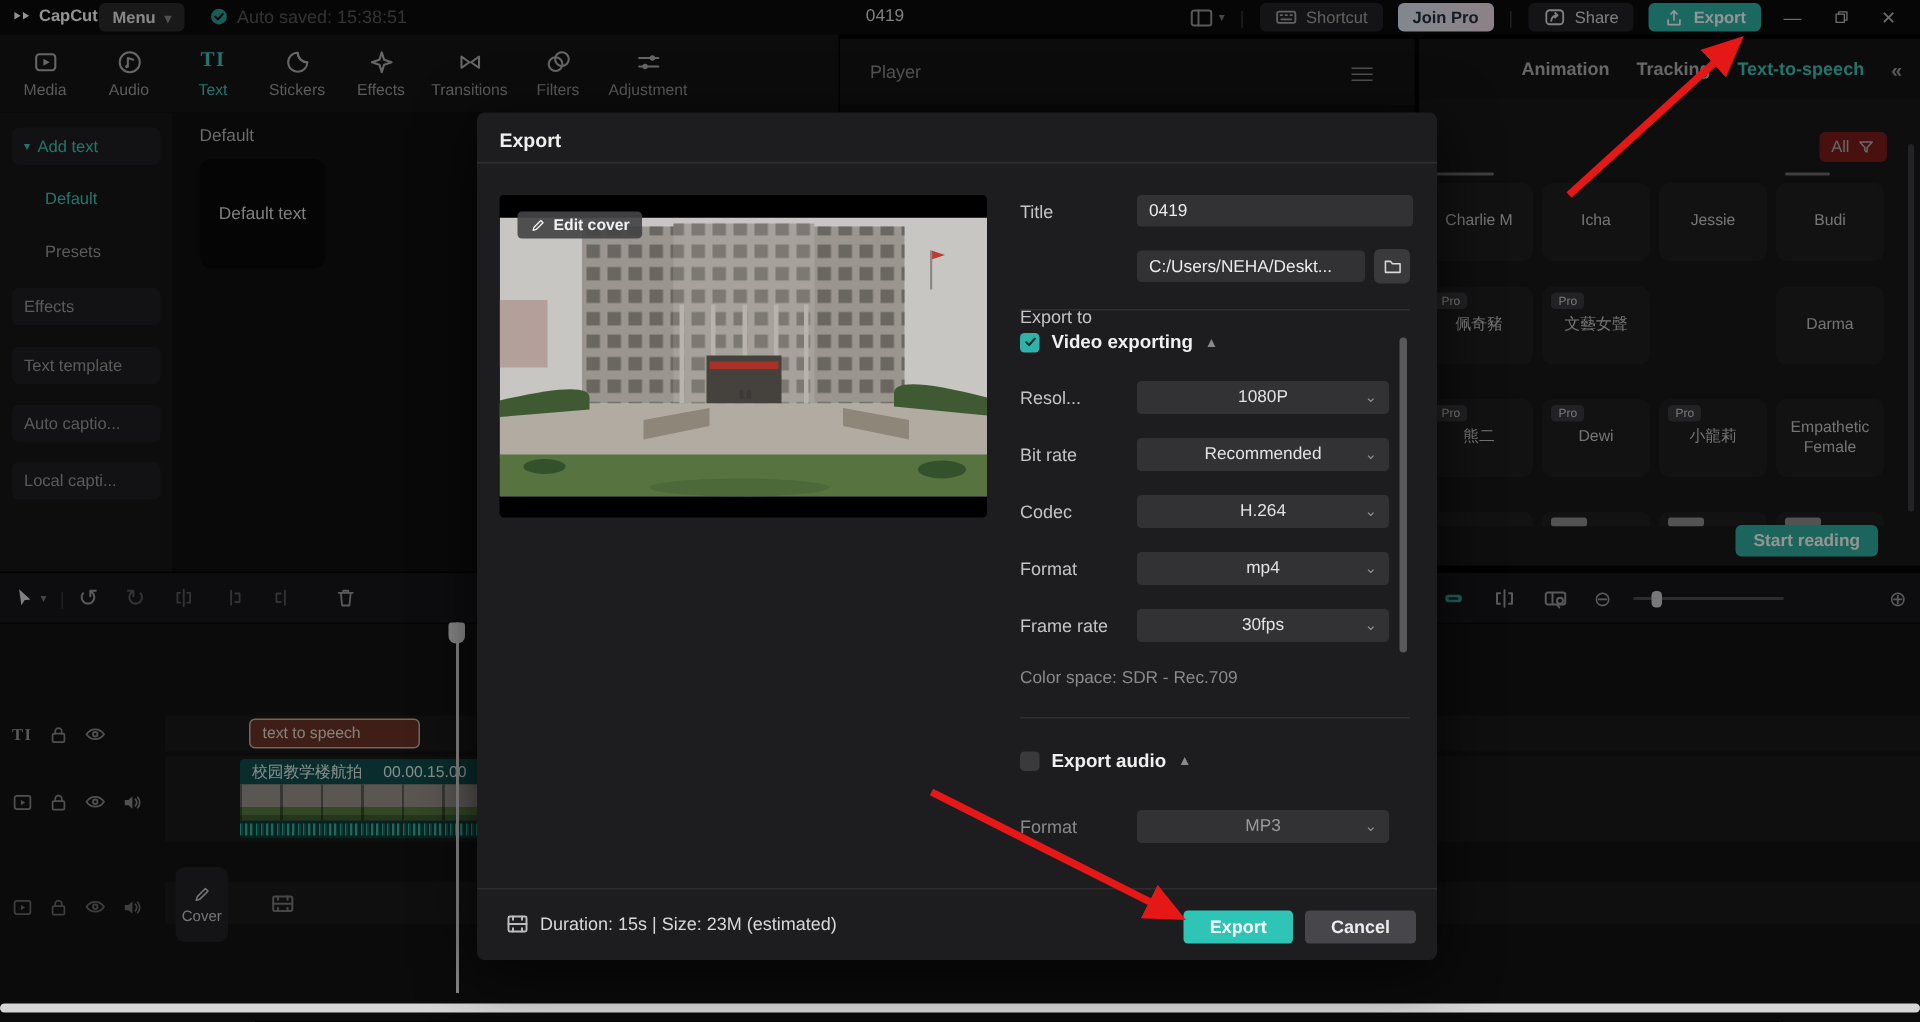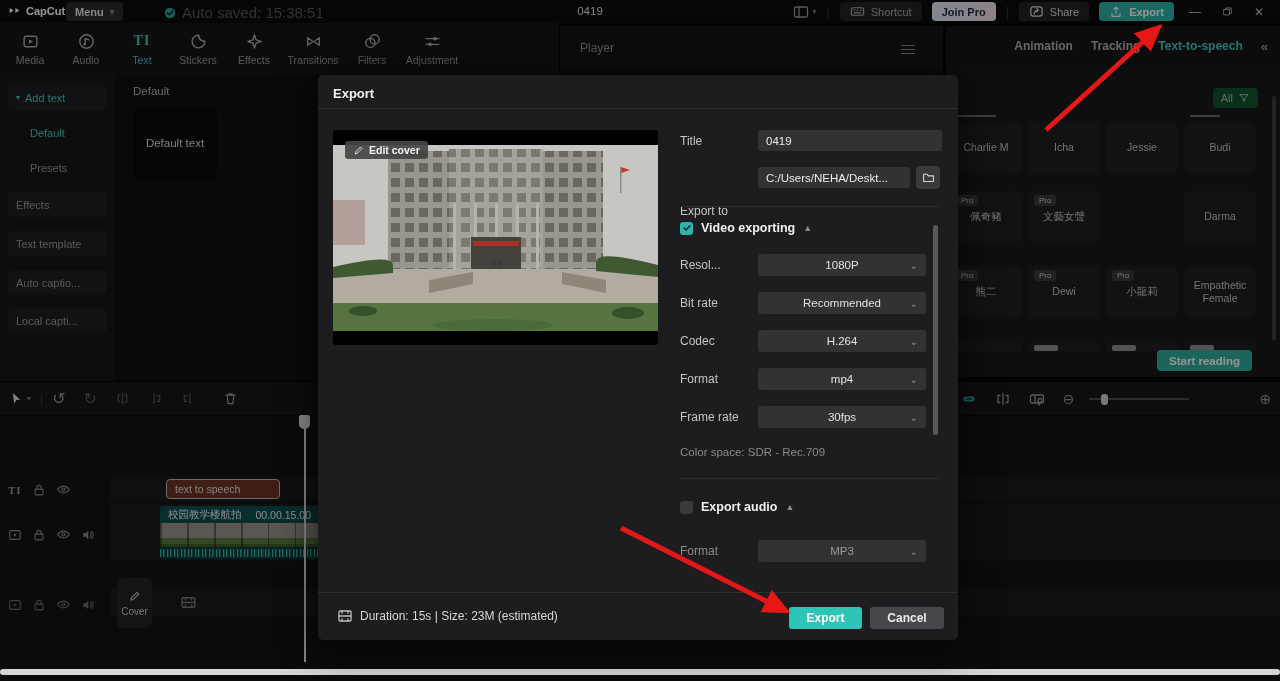--- a/index.html
+++ b/index.html
@@ -6,21 +6,21 @@
   .screen{position:relative;width:1280px;height:681px;overflow:hidden;background:#050505;
     font-family:"Liberation Sans",sans-serif;color:#ccc;-webkit-font-smoothing:antialiased;}
   .abs{position:absolute;}
   svg.ic{display:block;stroke:currentColor;fill:none;stroke-width:1.3;stroke-linecap:round;stroke-linejoin:round;}
 
   
   .topbar{position:absolute;left:0;top:0;width:1280px;height:23px;background:#0c0c0d;display:flex;align-items:center;}
   .logo{position:absolute;left:8px;top:4px;display:flex;align-items:center;gap:5px;color:#fff;font-size:11px;font-weight:bold;}
   .menu-pill{position:absolute;left:66px;top:2px;height:19px;background:#2b2b2e;border-radius:4px;display:flex;align-items:center;
     gap:6px;padding:0 9px;color:#e8e8e8;font-size:11px;font-weight:bold;}
-  .autosave{position:absolute;left:164px;top:4px;display:flex;align-items:center;gap:6px;color:#595959;font-size:15px;}
+  .autosave{position:absolute;left:140px;top:4px;display:flex;align-items:center;gap:6px;color:#595959;font-size:12px;}
   .doc-title{position:absolute;left:560px;top:5px;width:60px;text-align:center;color:#ddd;font-size:11.5px;}
   .tb-right{position:absolute;right:0;top:0;height:23px;display:flex;align-items:center;gap:10px;padding-right:10px;color:#9a9a9a;}
   .pill{height:19px;border-radius:4px;display:flex;align-items:center;gap:6px;padding:0 10px;font-size:11px;background:#242426;color:#a8a8a8;}
   .pill.share{color:#ddd;}
   .pill.joinpro{background:linear-gradient(100deg,#dfeaf6,#f2dfe9);color:#22313f;font-weight:bold;}
   .pill.export-top{background:#2fb3a8;color:#fff;font-weight:bold;}
   .vdiv{color:#3a3a3a;font-size:12px;}
   .winbtn{width:22px;text-align:center;color:#bbb;font-size:12px;}
 
   
@@ -50,21 +50,21 @@
   .player-title{position:absolute;left:20px;top:15px;font-size:12px;color:#8f8f8f;}
   .hamb{position:absolute;right:28px;top:16px;width:14px;color:#8a8a8a;}
   .hamb div{height:1.5px;background:#8a8a8a;margin:2.5px 0;}
 
   
   .rightp{position:absolute;left:946px;top:26px;width:334px;height:351px;background:#19191b;}
   .rtabs{position:absolute;left:0;top:0;width:100%;height:40px;background:#161618;display:flex;align-items:center;
     justify-content:flex-end;gap:18px;padding-right:12px;box-sizing:border-box;font-size:12px;color:#b2b2b2;font-weight:bold;}
   .rtab.active{color:#3fc8bc;}
   .collapse{color:#9a9a9a;font-size:13px;}
-  .filterpill{position:absolute;right:22px;top:62px;height:20px;background:#14532d;border-radius:4px;display:flex;align-items:center;
+  .filterpill{position:absolute;right:22px;top:62px;height:20px;background:#7f1d1d;border-radius:4px;display:flex;align-items:center;
     gap:5px;padding:0 8px;color:#b5b5b5;font-size:11px;}
   .vcard{position:absolute;width:72px;height:52px;background:#1f1f21;border-radius:7px;display:flex;align-items:center;
     justify-content:center;text-align:center;color:#c9c9c9;font-size:10.5px;line-height:1.25;padding:2px;box-sizing:border-box;}
   .vcard.selected{border:1.5px solid #3fc8bc;}
   .probadge{position:absolute;left:6px;top:4px;background:#3b3b3e;border-radius:3px;padding:0.5px 5px;font-size:8px;color:#cfcfcf;}
   .remnant{position:absolute;height:2px;background:#6f6f6f;border-radius:1px;}
   .stub{position:absolute;width:72px;height:10px;overflow:hidden;}
   .stub .sc{width:72px;height:40px;background:#1f1f21;border-radius:7px;position:relative;}
   .stub .sb{position:absolute;left:6px;top:4px;width:24px;height:6px;background:#8f8f8f;border-radius:2px;}
   .startread{position:absolute;right:28px;bottom:6px;height:21px;background:#2fae9f;border-radius:4px;color:#fff;

